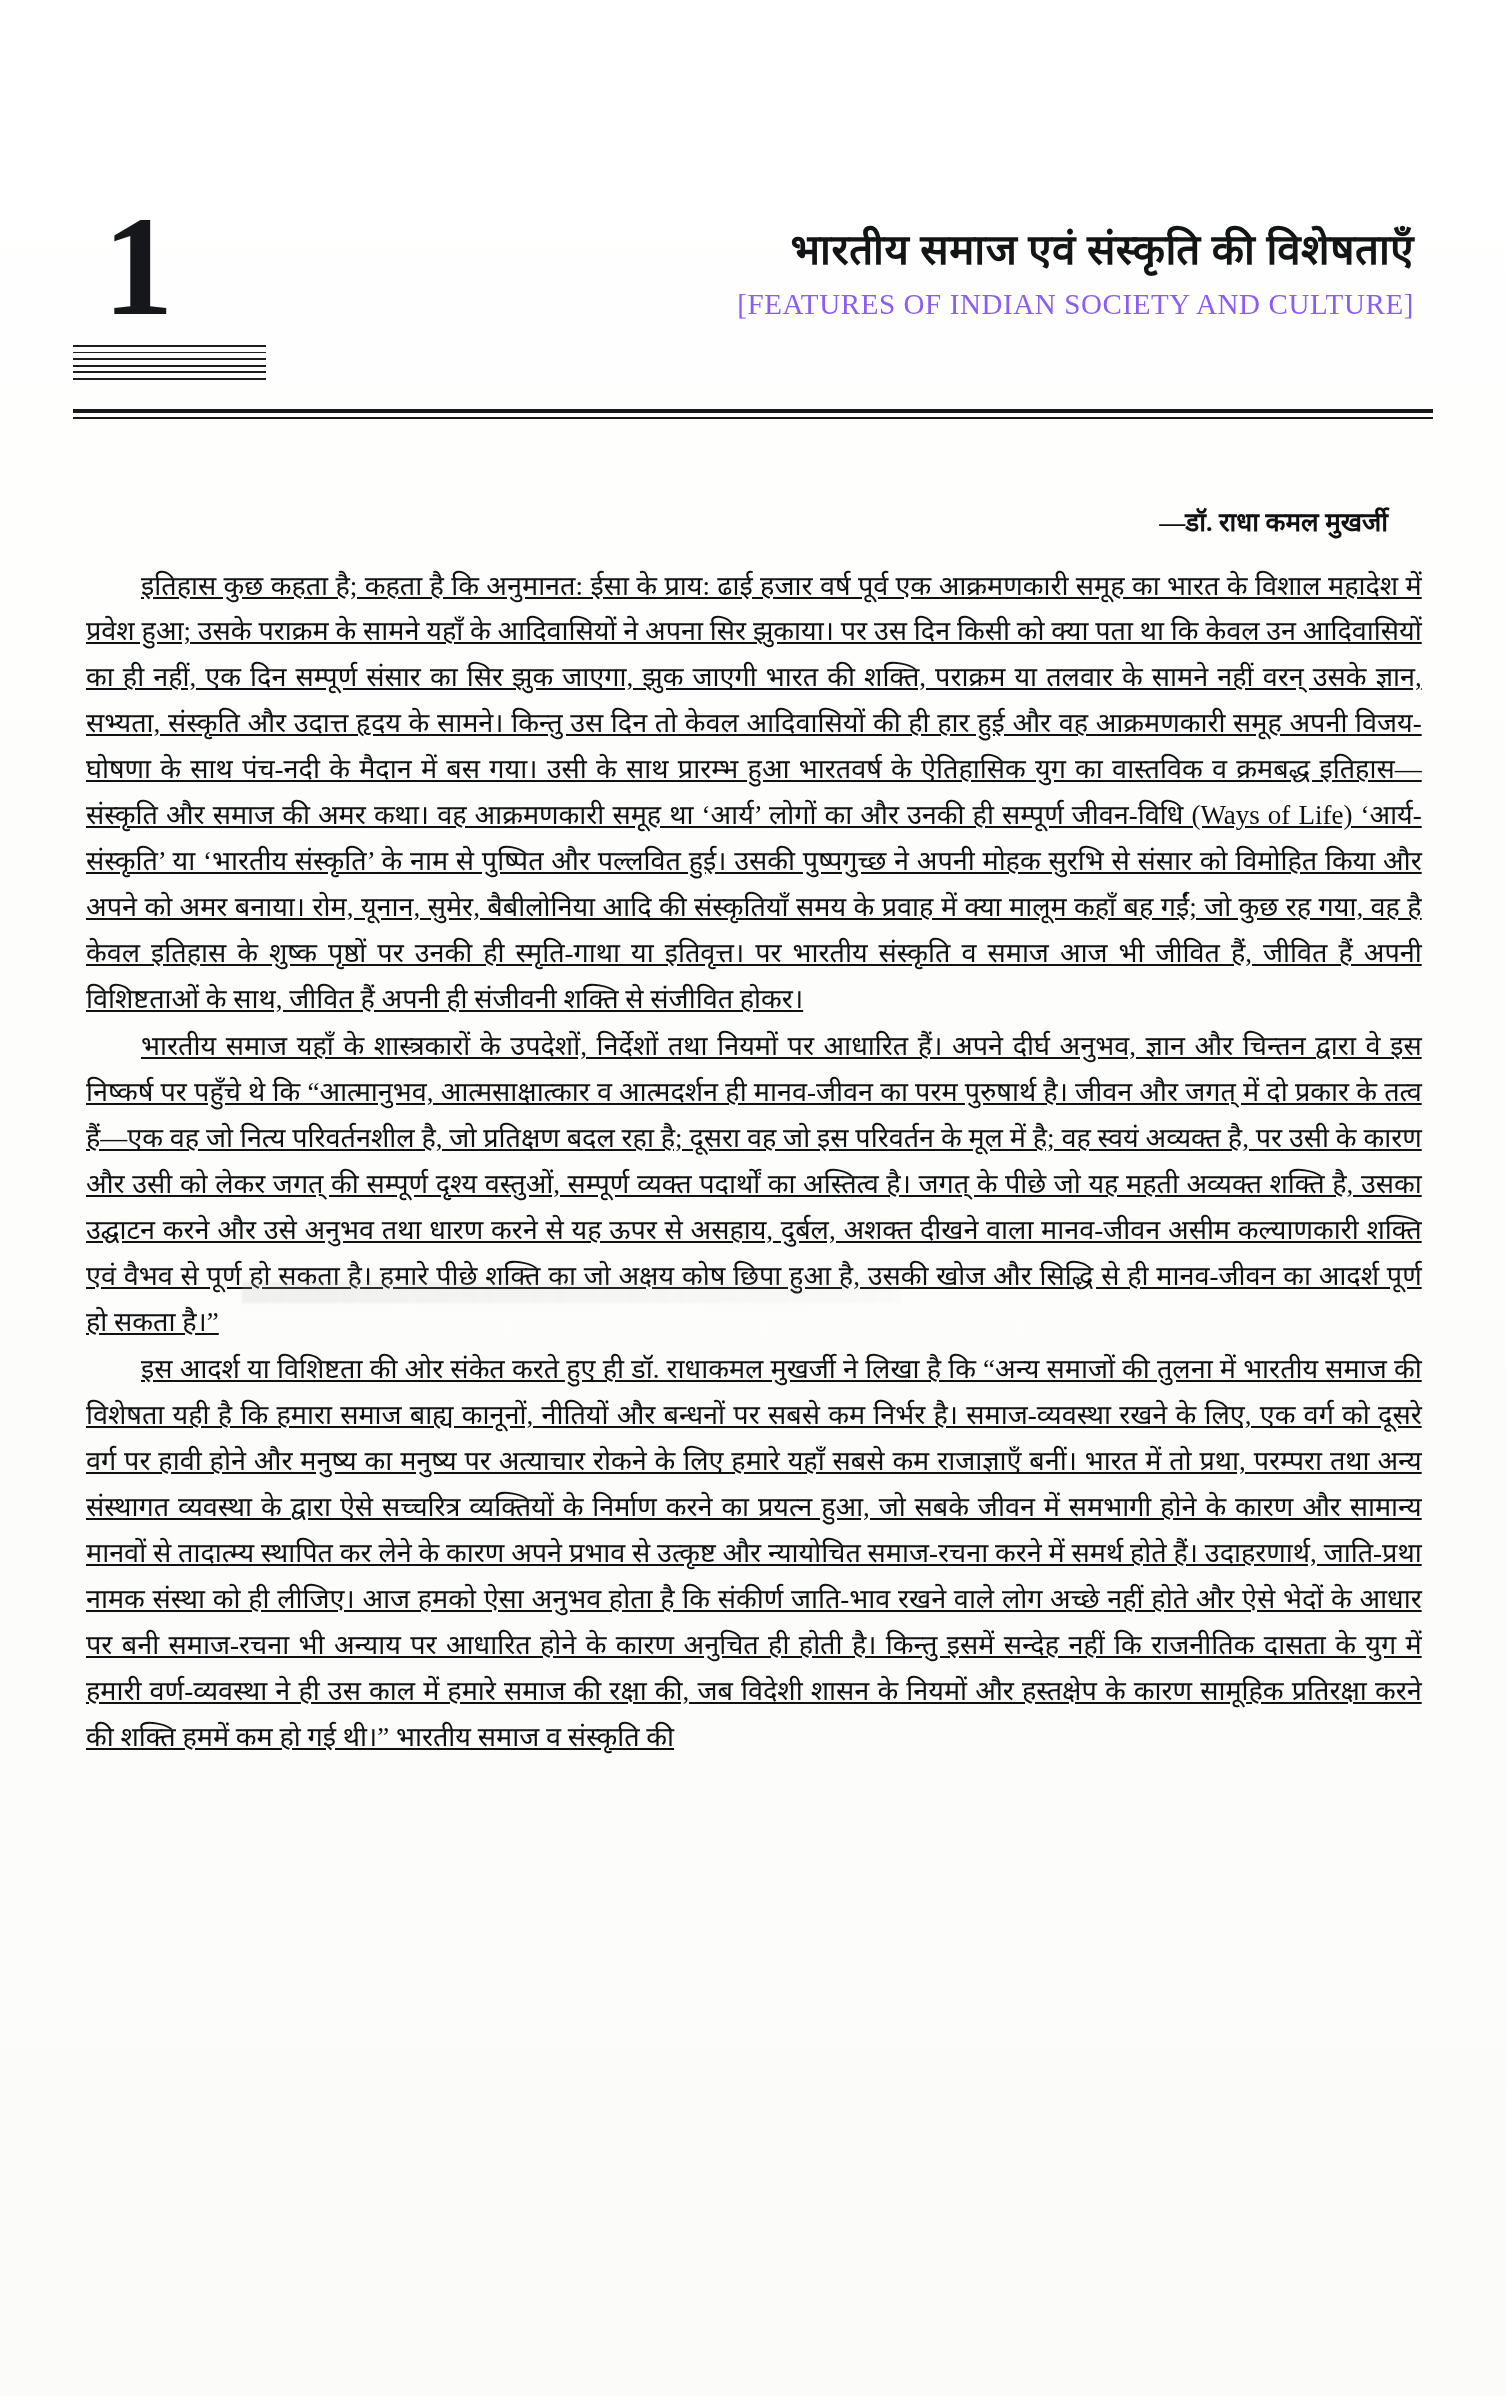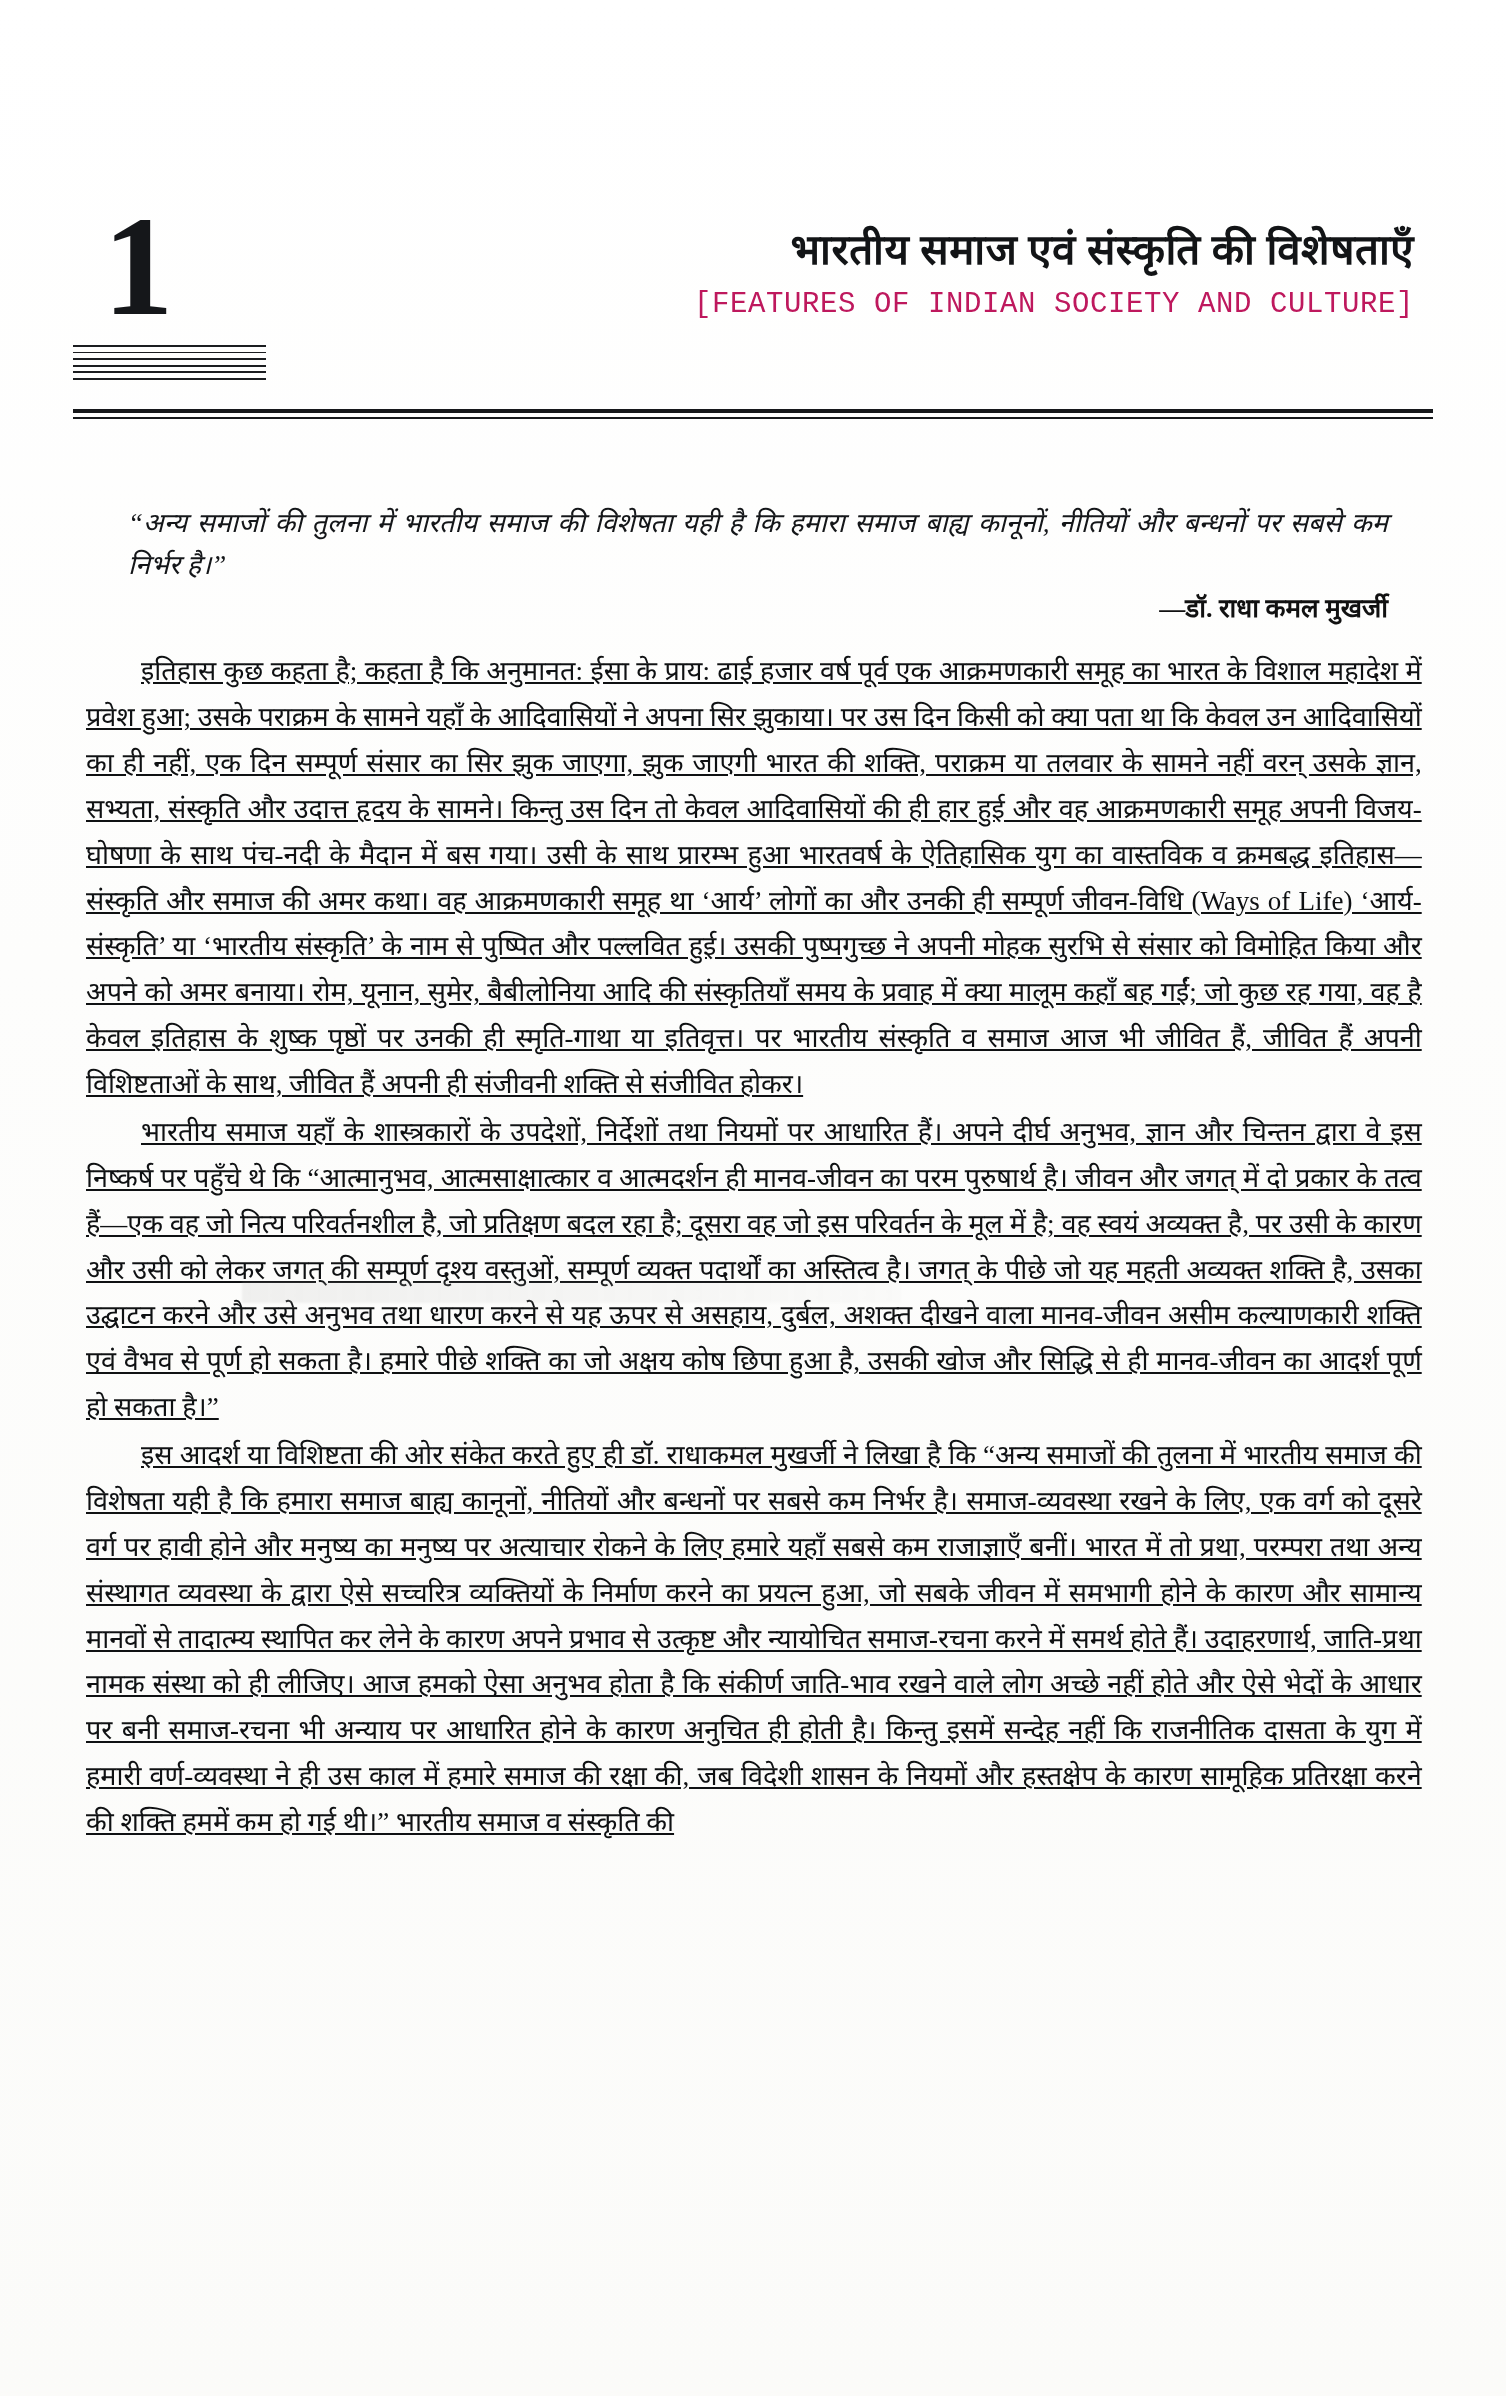--- a/index.html
+++ b/index.html
@@ -79,24 +79,24 @@
   .chapter-title-hi {
     font-family: "Liberation Serif", serif;
     font-size: 42px;
     font-weight: bold;
     color: #121416;
     letter-spacing: 0.5px;
     line-height: 1.25;
     white-space: nowrap;
   }
   .chapter-title-en {
-    font-family: Liberation Mono, monospace;
+    font-family: Liberation Serif, serif;
     font-size: 29px;
     font-weight: 400;
-    color: #be185d;
+    color: #8b5cf6;
     letter-spacing: 0.6px;
     margin-top: 11.3px;
   }
   .double-rule {
     position: absolute;
     left: 0;
     top: 185px;
     width: 1360px;
   }
   .double-rule i {
@@ -183,21 +183,20 @@
         <div class="chapter-title-hi">भारतीय समाज एवं संस्कृति की विशेषताएँ</div>
         <div class="chapter-title-en">[FEATURES OF INDIAN SOCIETY AND CULTURE]</div>
       </div>
       <div class="double-rule">
         <i class="thick"></i>
         <i class="thin"></i>
       </div>
     </div>
 
     <div class="epigraph">
-      <p>“अन्य समाजों की तुलना में भारतीय समाज की विशेषता यही है कि हमारा समाज बाह्य कानूनों, नीतियों और बन्धनों पर सबसे कम निर्भर है।”</p>
       <span class="attrib">—डॉ. राधा कमल मुखर्जी</span>
     </div>
 
     <div class="body-text">
       <p>इतिहास कुछ कहता है; कहता है कि अनुमानत: ईसा के प्राय: ढाई हजार वर्ष पूर्व एक आक्रमणकारी समूह का भारत के विशाल महादेश में प्रवेश हुआ; उसके पराक्रम के सामने यहाँ के आदिवासियों ने अपना सिर झुकाया। पर उस दिन किसी को क्या पता था कि केवल उन आदिवासियों का ही नहीं, एक दिन सम्पूर्ण संसार का सिर झुक जाएगा, झुक जाएगी भारत की शक्ति, पराक्रम या तलवार के सामने नहीं वरन् उसके ज्ञान, सभ्यता, संस्कृति और उदात्त हृदय के सामने। किन्तु उस दिन तो केवल आदिवासियों की ही हार हुई और वह आक्रमणकारी समूह अपनी विजय-घोषणा के साथ पंच-नदी के मैदान में बस गया। उसी के साथ प्रारम्भ हुआ भारतवर्ष के ऐतिहासिक युग का वास्तविक व क्रमबद्ध इतिहास—संस्कृति और समाज की अमर कथा। वह आक्रमणकारी समूह था ‘आर्य’ लोगों का और उनकी ही सम्पूर्ण जीवन-विधि (Ways of Life) ‘आर्य-संस्कृति’ या ‘भारतीय संस्कृति’ के नाम से पुष्पित और पल्लवित हुई। उसकी पुष्पगुच्छ ने अपनी मोहक सुरभि से संसार को विमोहित किया और अपने को अमर बनाया। रोम, यूनान, सुमेर, बैबीलोनिया आदि की संस्कृतियाँ समय के प्रवाह में क्या मालूम कहाँ बह गईं; जो कुछ रह गया, वह है केवल इतिहास के शुष्क पृष्ठों पर उनकी ही स्मृति-गाथा या इतिवृत्त। पर भारतीय संस्कृति व समाज आज भी जीवित हैं, जीवित हैं अपनी विशिष्टताओं के साथ, जीवित हैं अपनी ही संजीवनी शक्ति से संजीवित होकर।</p>
       <p>भारतीय समाज यहाँ के शास्त्रकारों के उपदेशों, निर्देशों तथा नियमों पर आधारित हैं। अपने दीर्घ अनुभव, ज्ञान और चिन्तन द्वारा वे इस निष्कर्ष पर पहुँचे थे कि “आत्मानुभव, आत्मसाक्षात्कार व आत्मदर्शन ही मानव-जीवन का परम पुरुषार्थ है। जीवन और जगत् में दो प्रकार के तत्व हैं—एक वह जो नित्य परिवर्तनशील है, जो प्रतिक्षण बदल रहा है; दूसरा वह जो इस परिवर्तन के मूल में है; वह स्वयं अव्यक्त है, पर उसी के कारण और उसी को लेकर जगत् की सम्पूर्ण दृश्य वस्तुओं, सम्पूर्ण व्यक्त पदार्थों का अस्तित्व है। जगत् के पीछे जो यह महती अव्यक्त शक्ति है, उसका उद्घाटन करने और उसे अनुभव तथा धारण करने से यह ऊपर से असहाय, दुर्बल, अशक्त दीखने वाला मानव-जीवन असीम कल्याणकारी शक्ति एवं वैभव से पूर्ण हो सकता है। हमारे पीछे शक्ति का जो अक्षय कोष छिपा हुआ है, उसकी खोज और सिद्धि से ही मानव-जीवन का आदर्श पूर्ण हो सकता है।”</p>
       <p>इस आदर्श या विशिष्टता की ओर संकेत करते हुए ही डॉ. राधाकमल मुखर्जी ने लिखा है कि “अन्य समाजों की तुलना में भारतीय समाज की विशेषता यही है कि हमारा समाज बाह्य कानूनों, नीतियों और बन्धनों पर सबसे कम निर्भर है। समाज-व्यवस्था रखने के लिए, एक वर्ग को दूसरे वर्ग पर हावी होने और मनुष्य का मनुष्य पर अत्याचार रोकने के लिए हमारे यहाँ सबसे कम राजाज्ञाएँ बनीं। भारत में तो प्रथा, परम्परा तथा अन्य संस्थागत व्यवस्था के द्वारा ऐसे सच्चरित्र व्यक्तियों के निर्माण करने का प्रयत्न हुआ, जो सबके जीवन में समभागी होने के कारण और सामान्य मानवों से तादात्म्य स्थापित कर लेने के कारण अपने प्रभाव से उत्कृष्ट और न्यायोचित समाज-रचना करने में समर्थ होते हैं। उदाहरणार्थ, जाति-प्रथा नामक संस्था को ही लीजिए। आज हमको ऐसा अनुभव होता है कि संकीर्ण जाति-भाव रखने वाले लोग अच्छे नहीं होते और ऐसे भेदों के आधार पर बनी समाज-रचना भी अन्याय पर आधारित होने के कारण अनुचित ही होती है। किन्तु इसमें सन्देह नहीं कि राजनीतिक दासता के युग में हमारी वर्ण-व्यवस्था ने ही उस काल में हमारे समाज की रक्षा की, जब विदेशी शासन के नियमों और हस्तक्षेप के कारण सामूहिक प्रतिरक्षा करने की शक्ति हममें कम हो गई थी।” भारतीय समाज व संस्कृति की</p>
     </div>
 
     <div class="ghost"></div>

